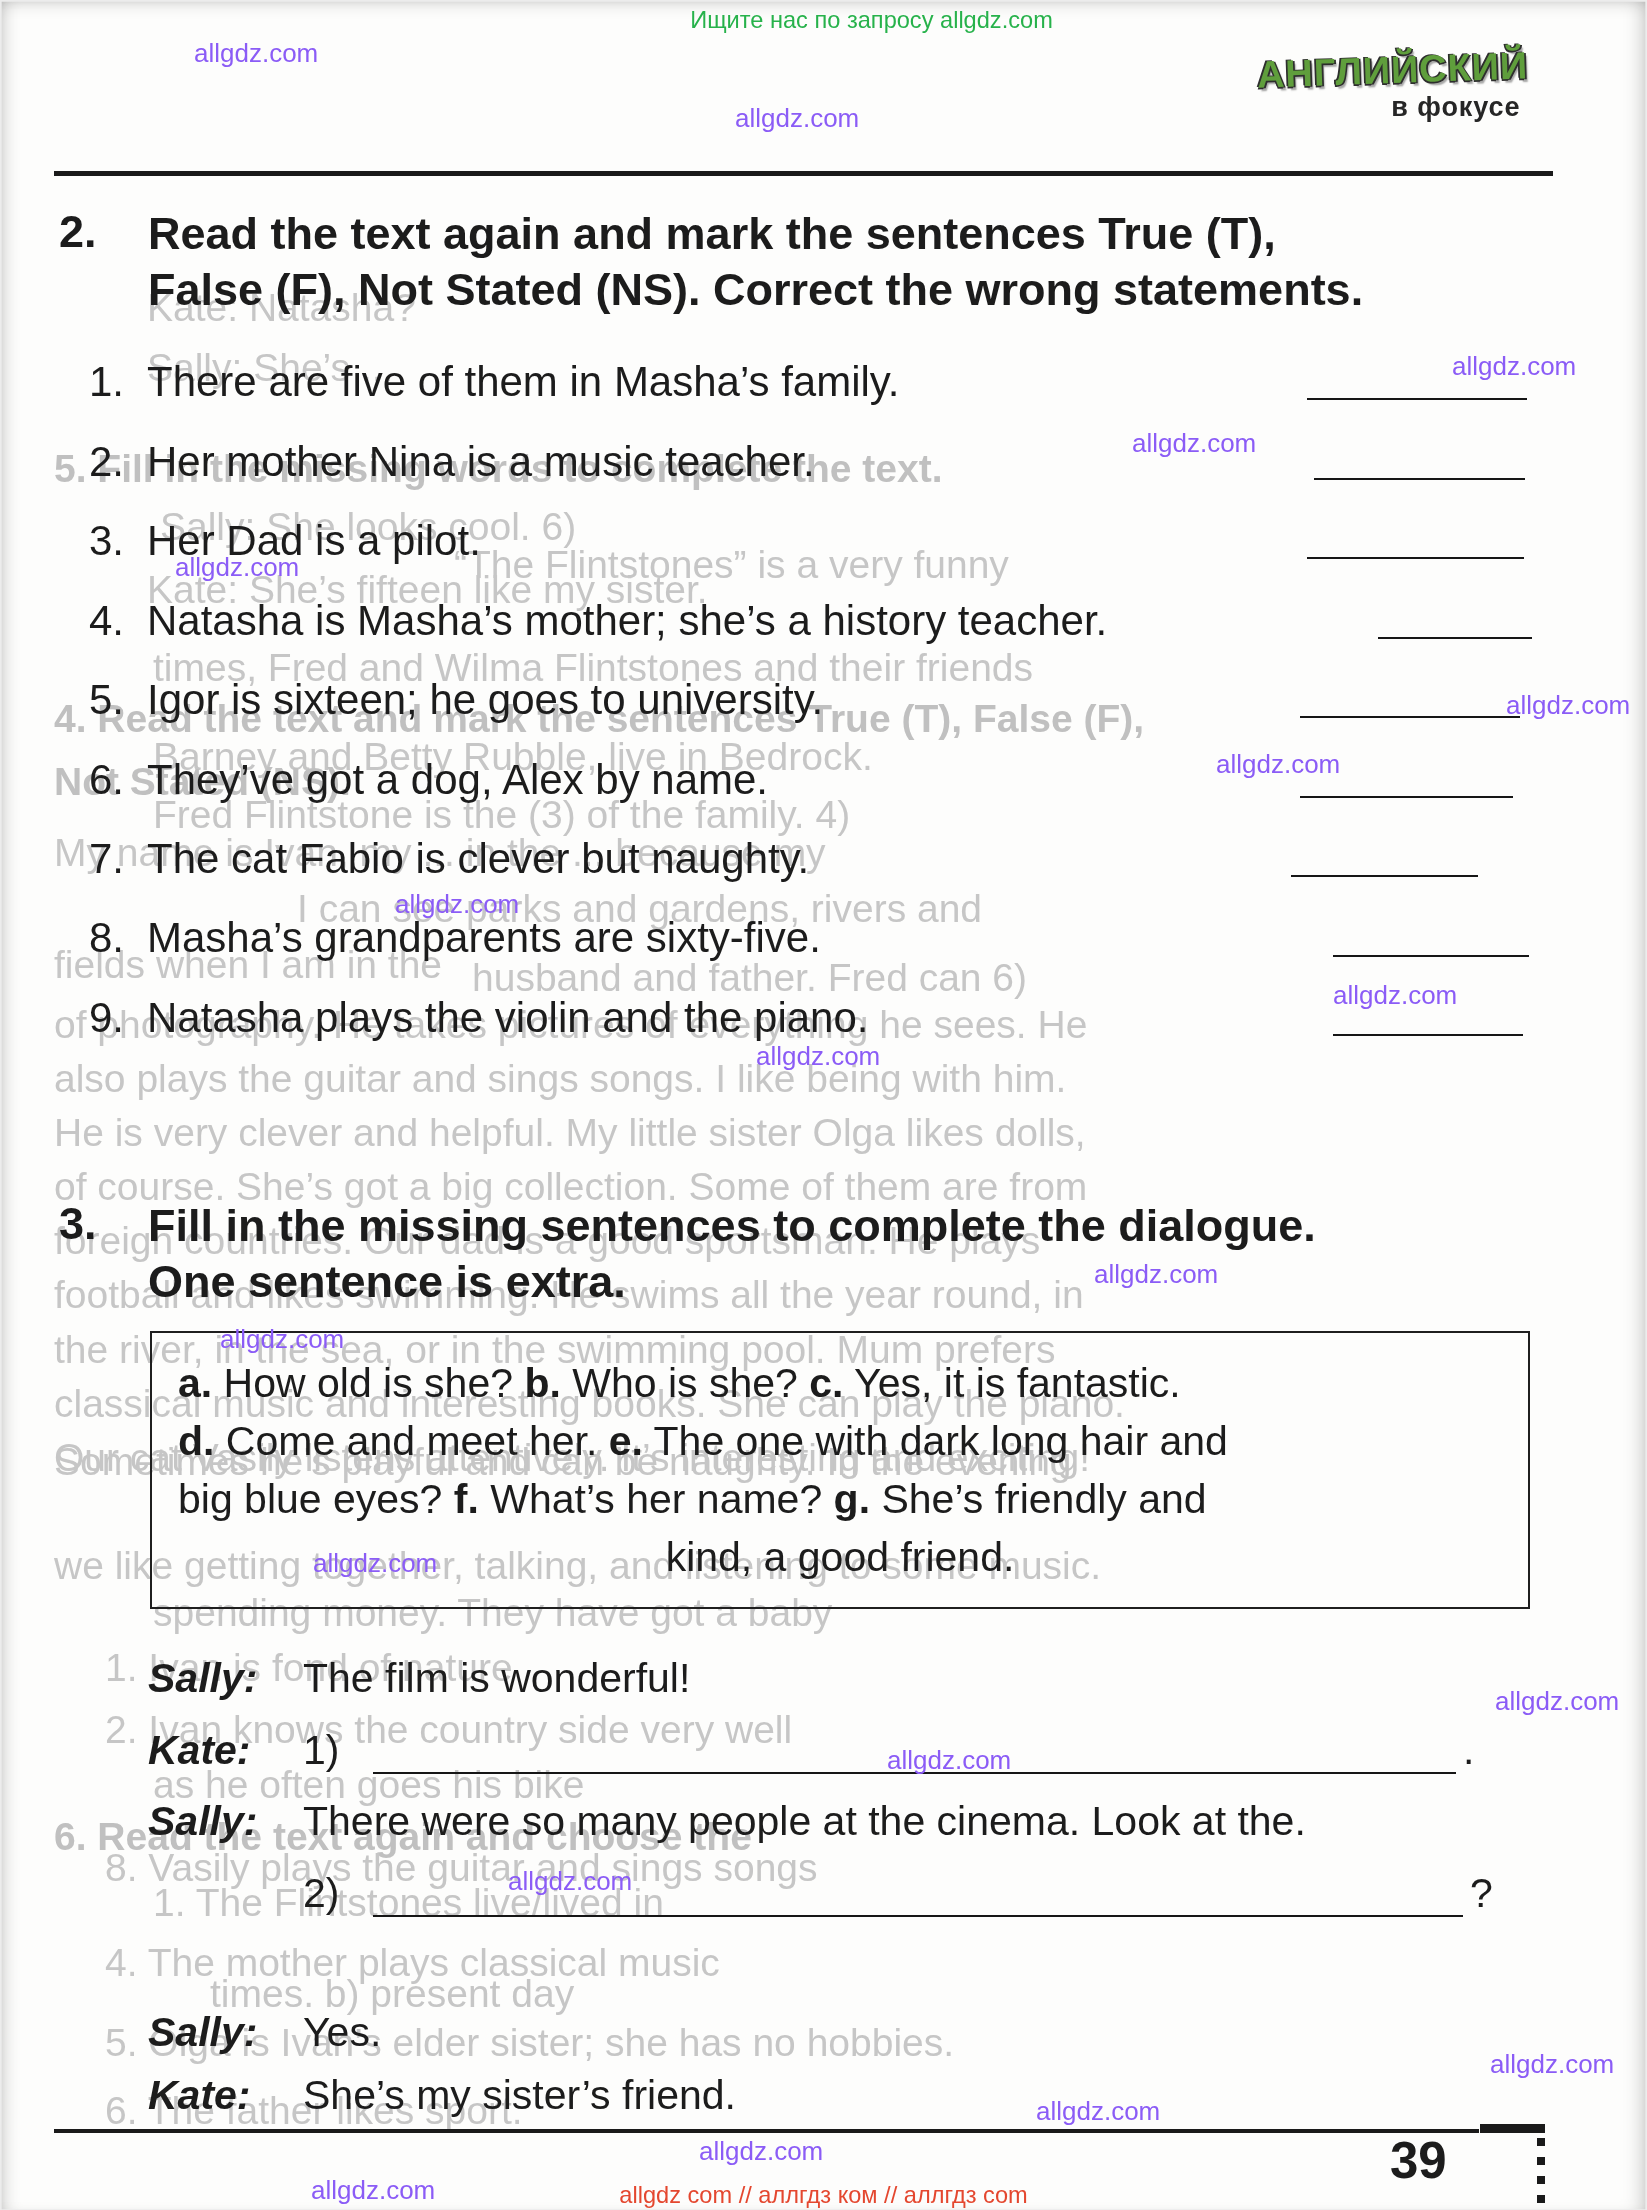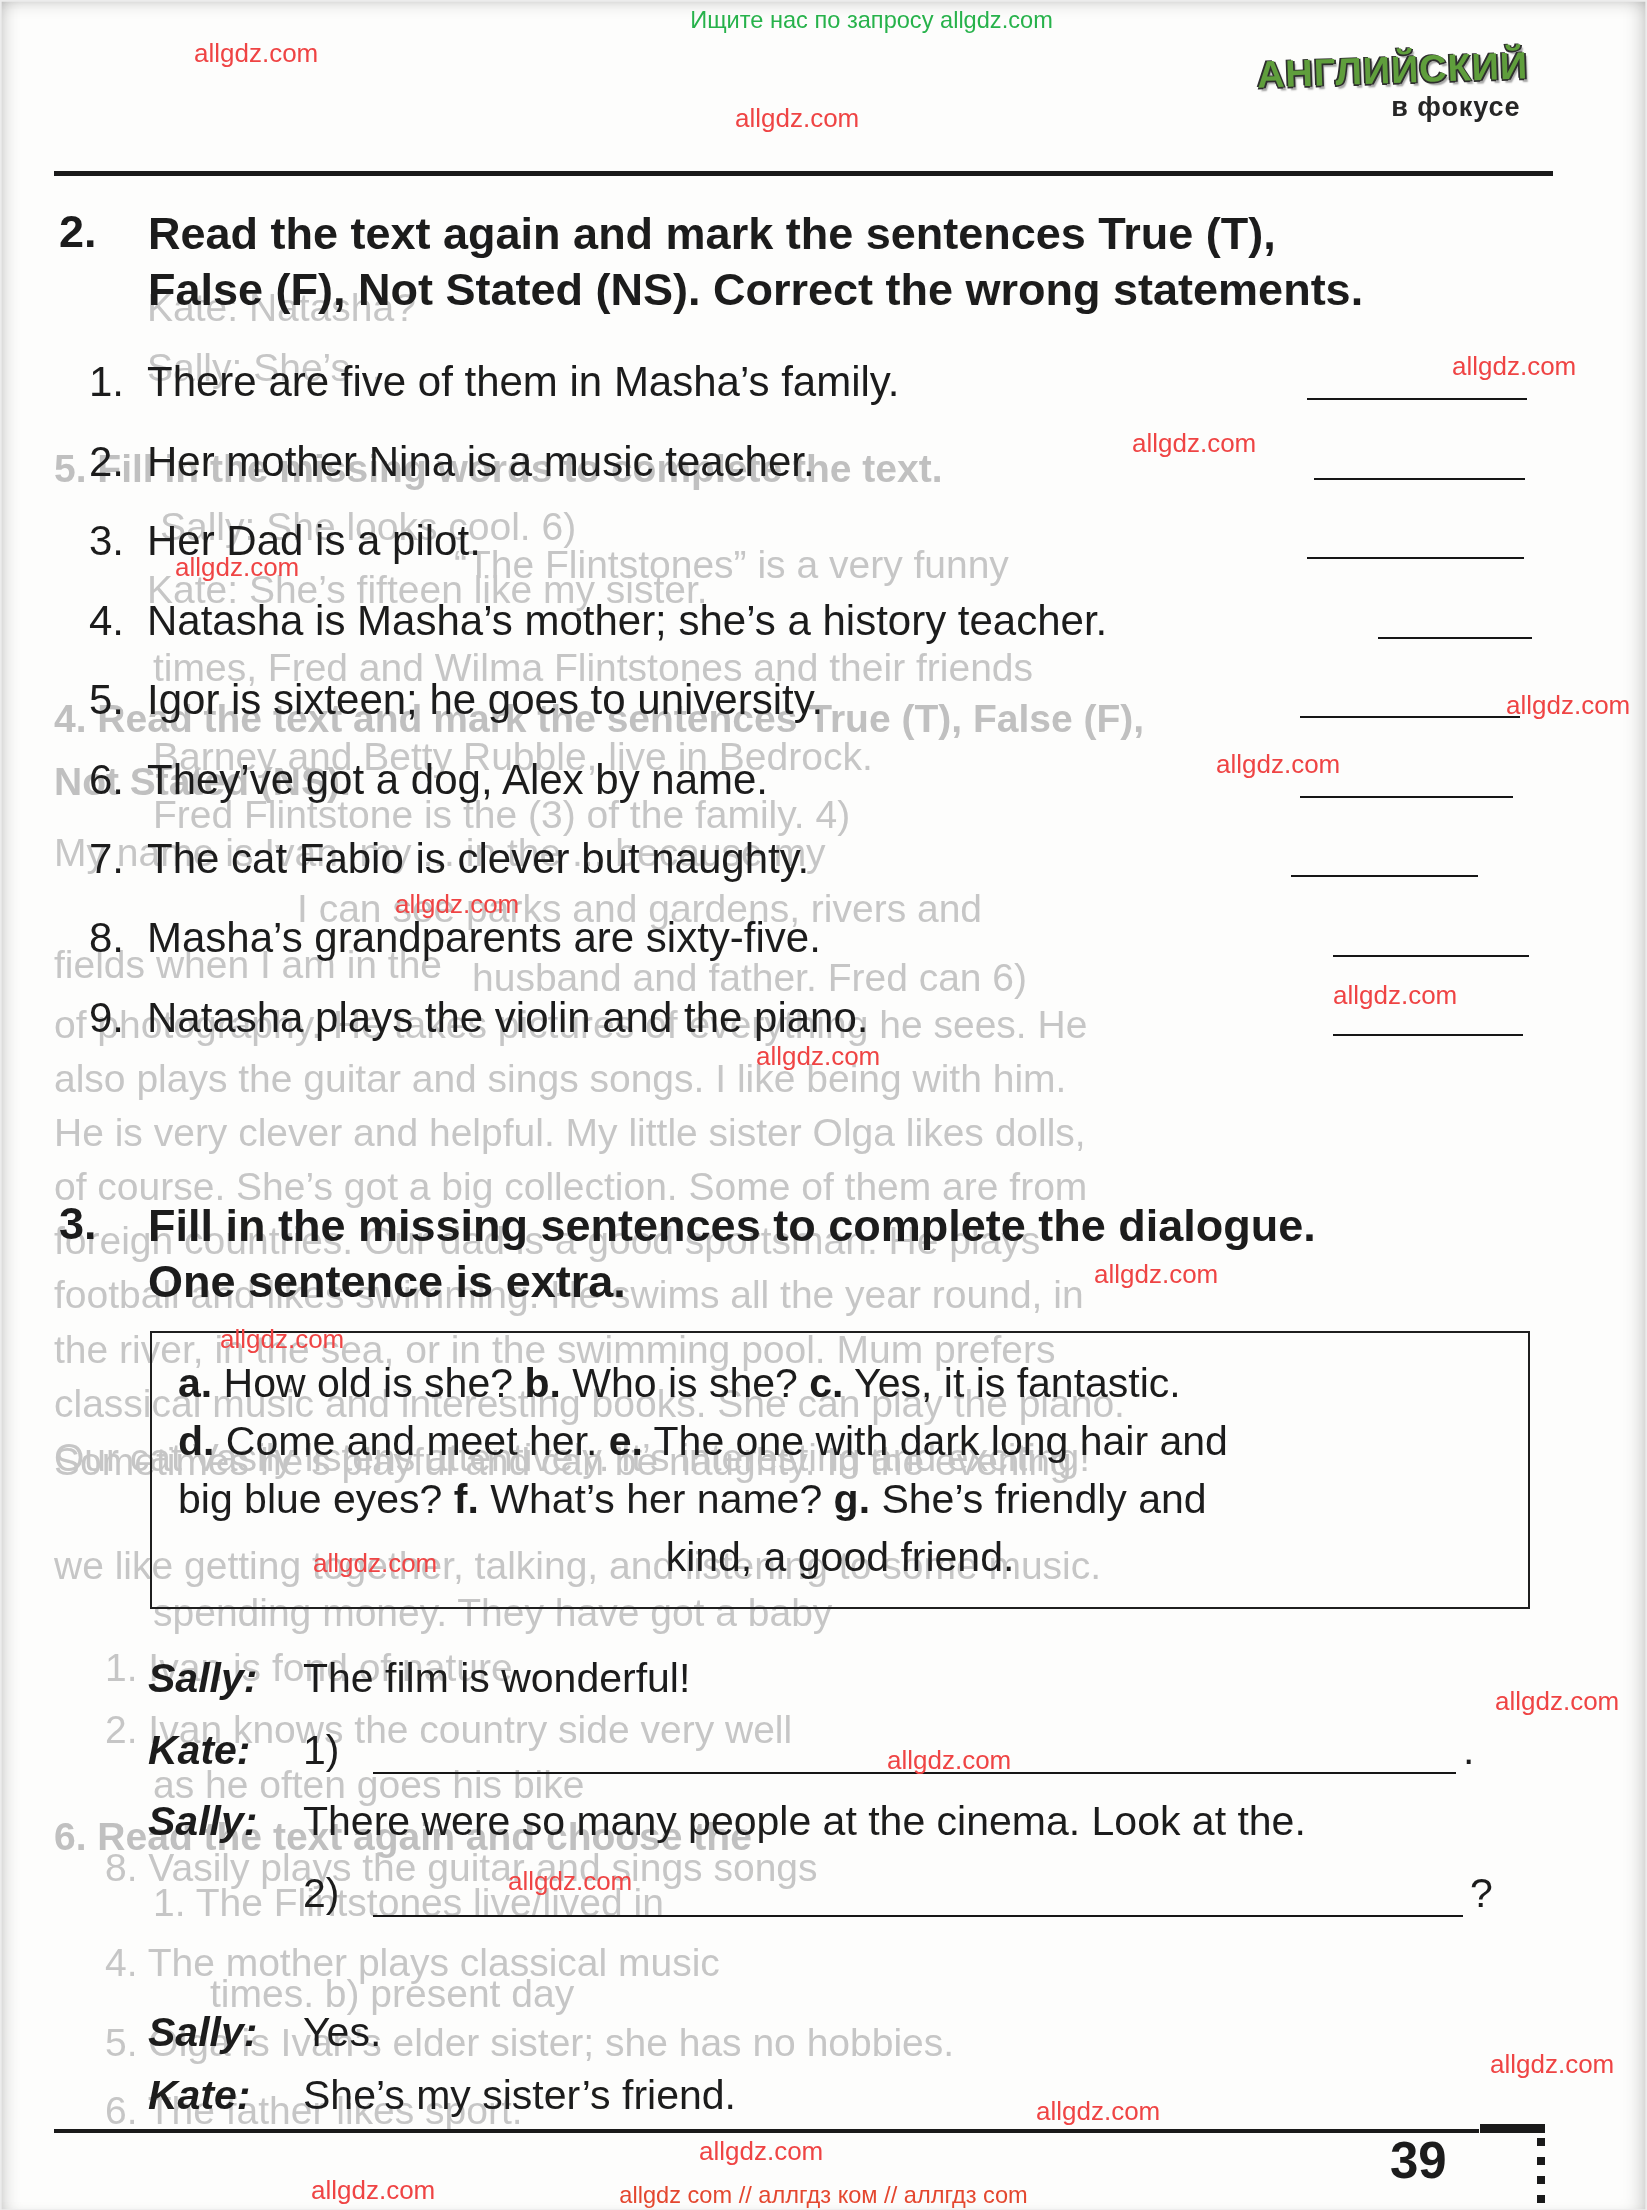--- a/index.html
+++ b/index.html
@@ -14,21 +14,21 @@
                inset 14px 0 19px -14px rgba(0,0,0,.30),
                inset 0 14px 19px -14px rgba(0,0,0,.22),
                inset -15.7px 0 21px -14px rgba(0,0,0,.28);
   }
   
   .ghost{position:absolute;color:#c6c6c6;font-size:39px;white-space:nowrap;}
   .ghost.b{font-weight:bold;color:#c0c0c0;}
   
   .promo-top{position:absolute;top:7px;left:0;width:100%;text-align:center;
     color:#27b24b;font-size:23.6px;transform:translateX(48px);}
-  .wm{position:absolute;font-size:26px;color:#ef4444;white-space:nowrap;z-index:6;}
+  .wm{position:absolute;font-size:26px;color:#8b5cf6;white-space:nowrap;z-index:6;}
   .logo{position:absolute;left:1256px;top:49px;width:273px;text-align:center;z-index:4;}
   .logo-l1{font-size:38px;font-weight:bold;letter-spacing:0.9px;color:#5f9e3c;
     text-transform:uppercase;transform:rotate(-2deg);
     text-shadow:-1.7px -0.9px 0 #2e2e2e,1.7px 0.9px 0 #2e2e2e,-0.9px 1.7px 0 #2e2e2e,2.6px 3.5px 1.7px rgba(0,0,0,.35);}
   .logo-l2{font-size:27px;font-weight:bold;color:#262626;text-align:right;padding-right:8.7px;letter-spacing:0.9px;}
   .rule-top{position:absolute;left:54px;top:171px;width:1499px;height:5.2px;background:#1a1a1a;}
   
   .ex-num{position:absolute;font-weight:bold;font-size:45px;}
   .ex-title{position:absolute;left:148px;font-weight:bold;font-size:45px;line-height:56px;white-space:nowrap;}
   

